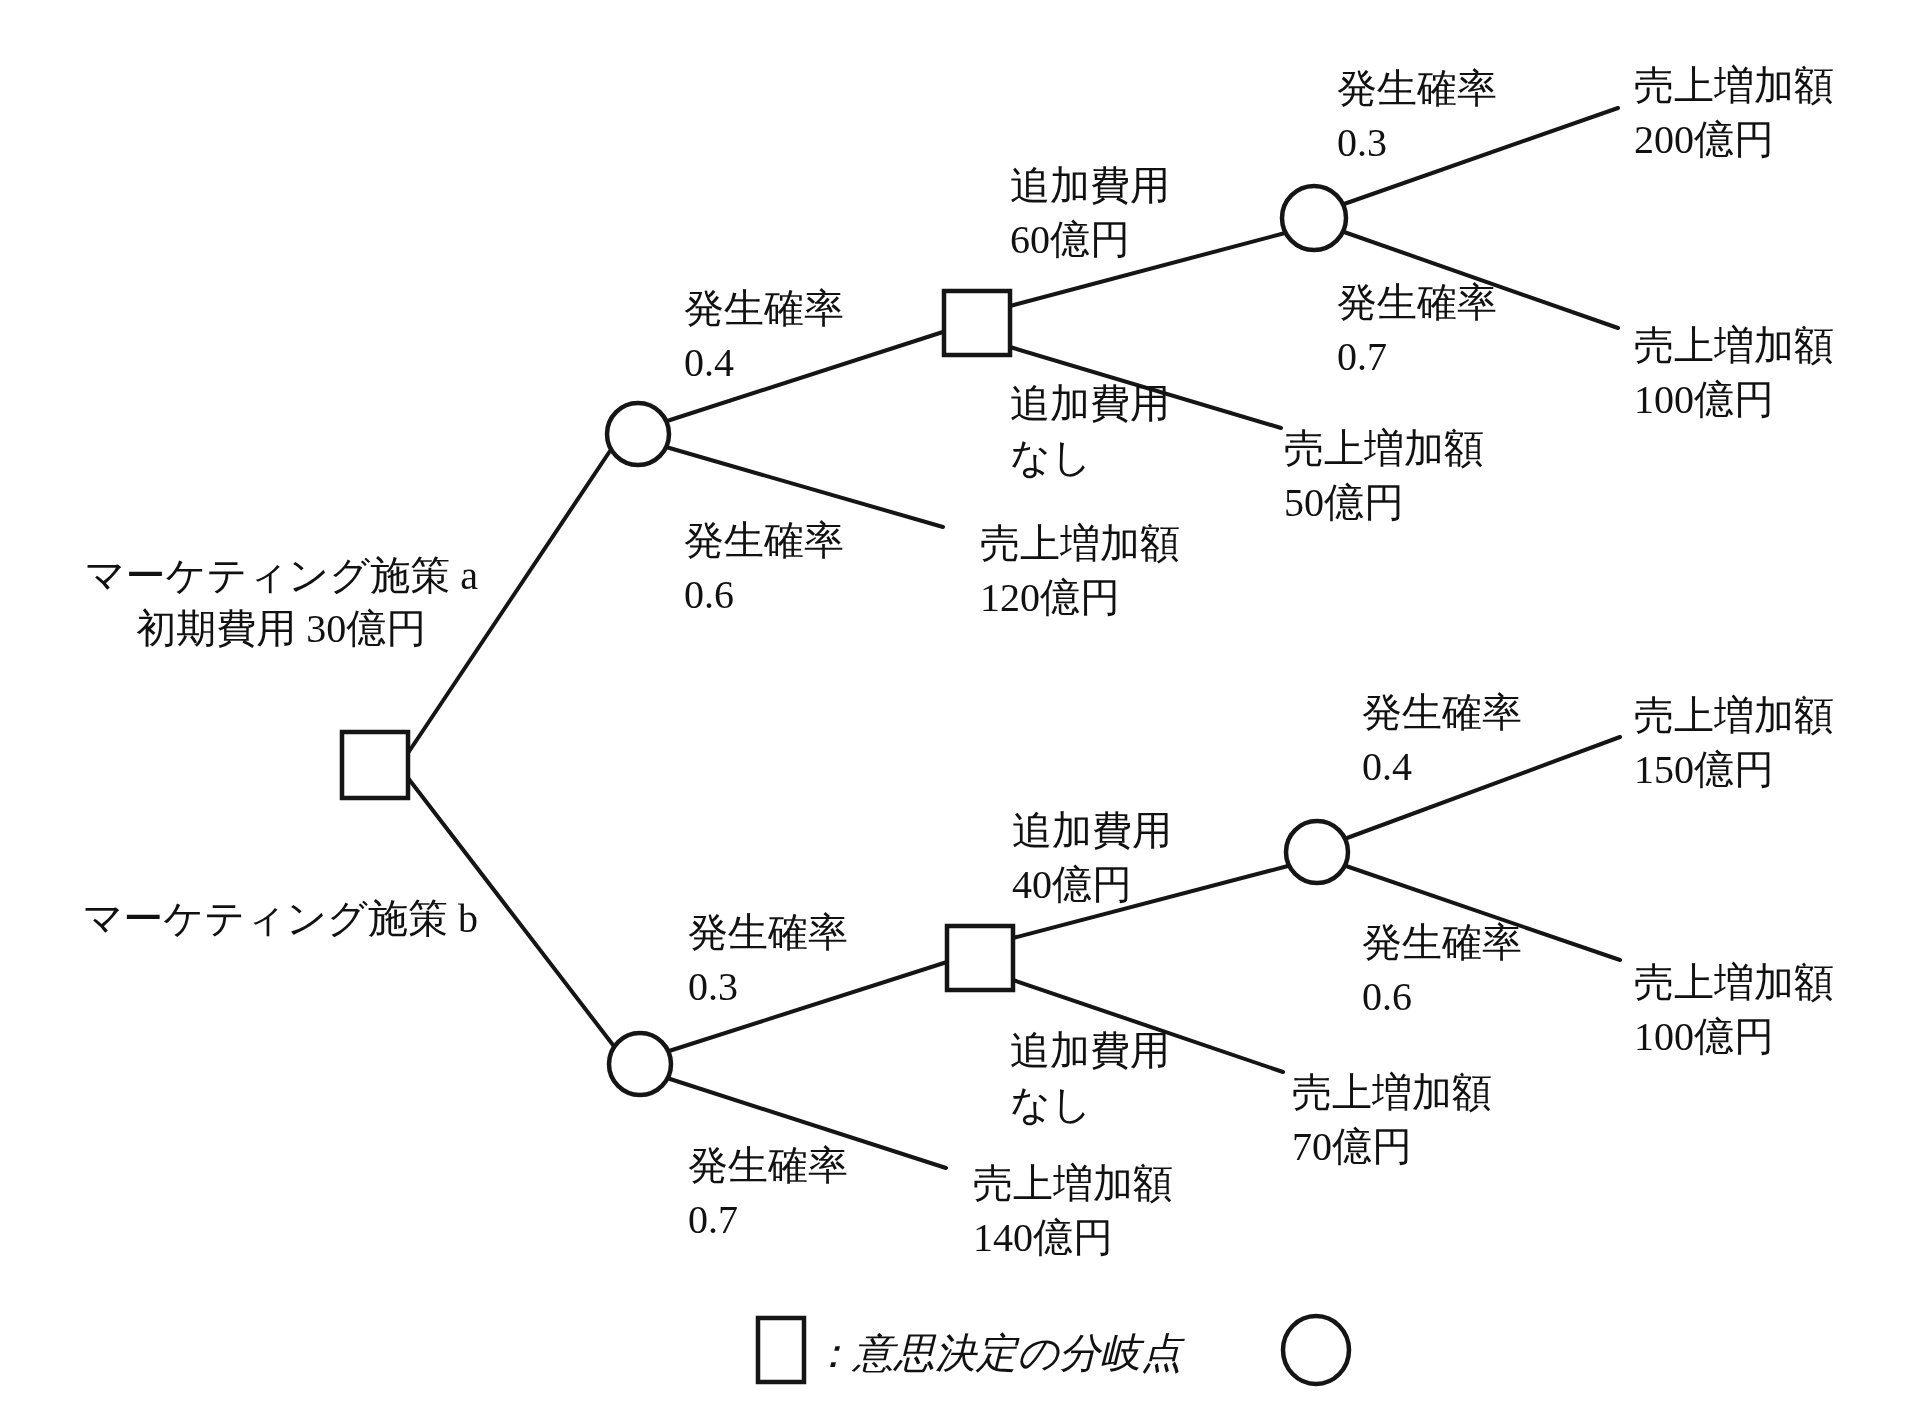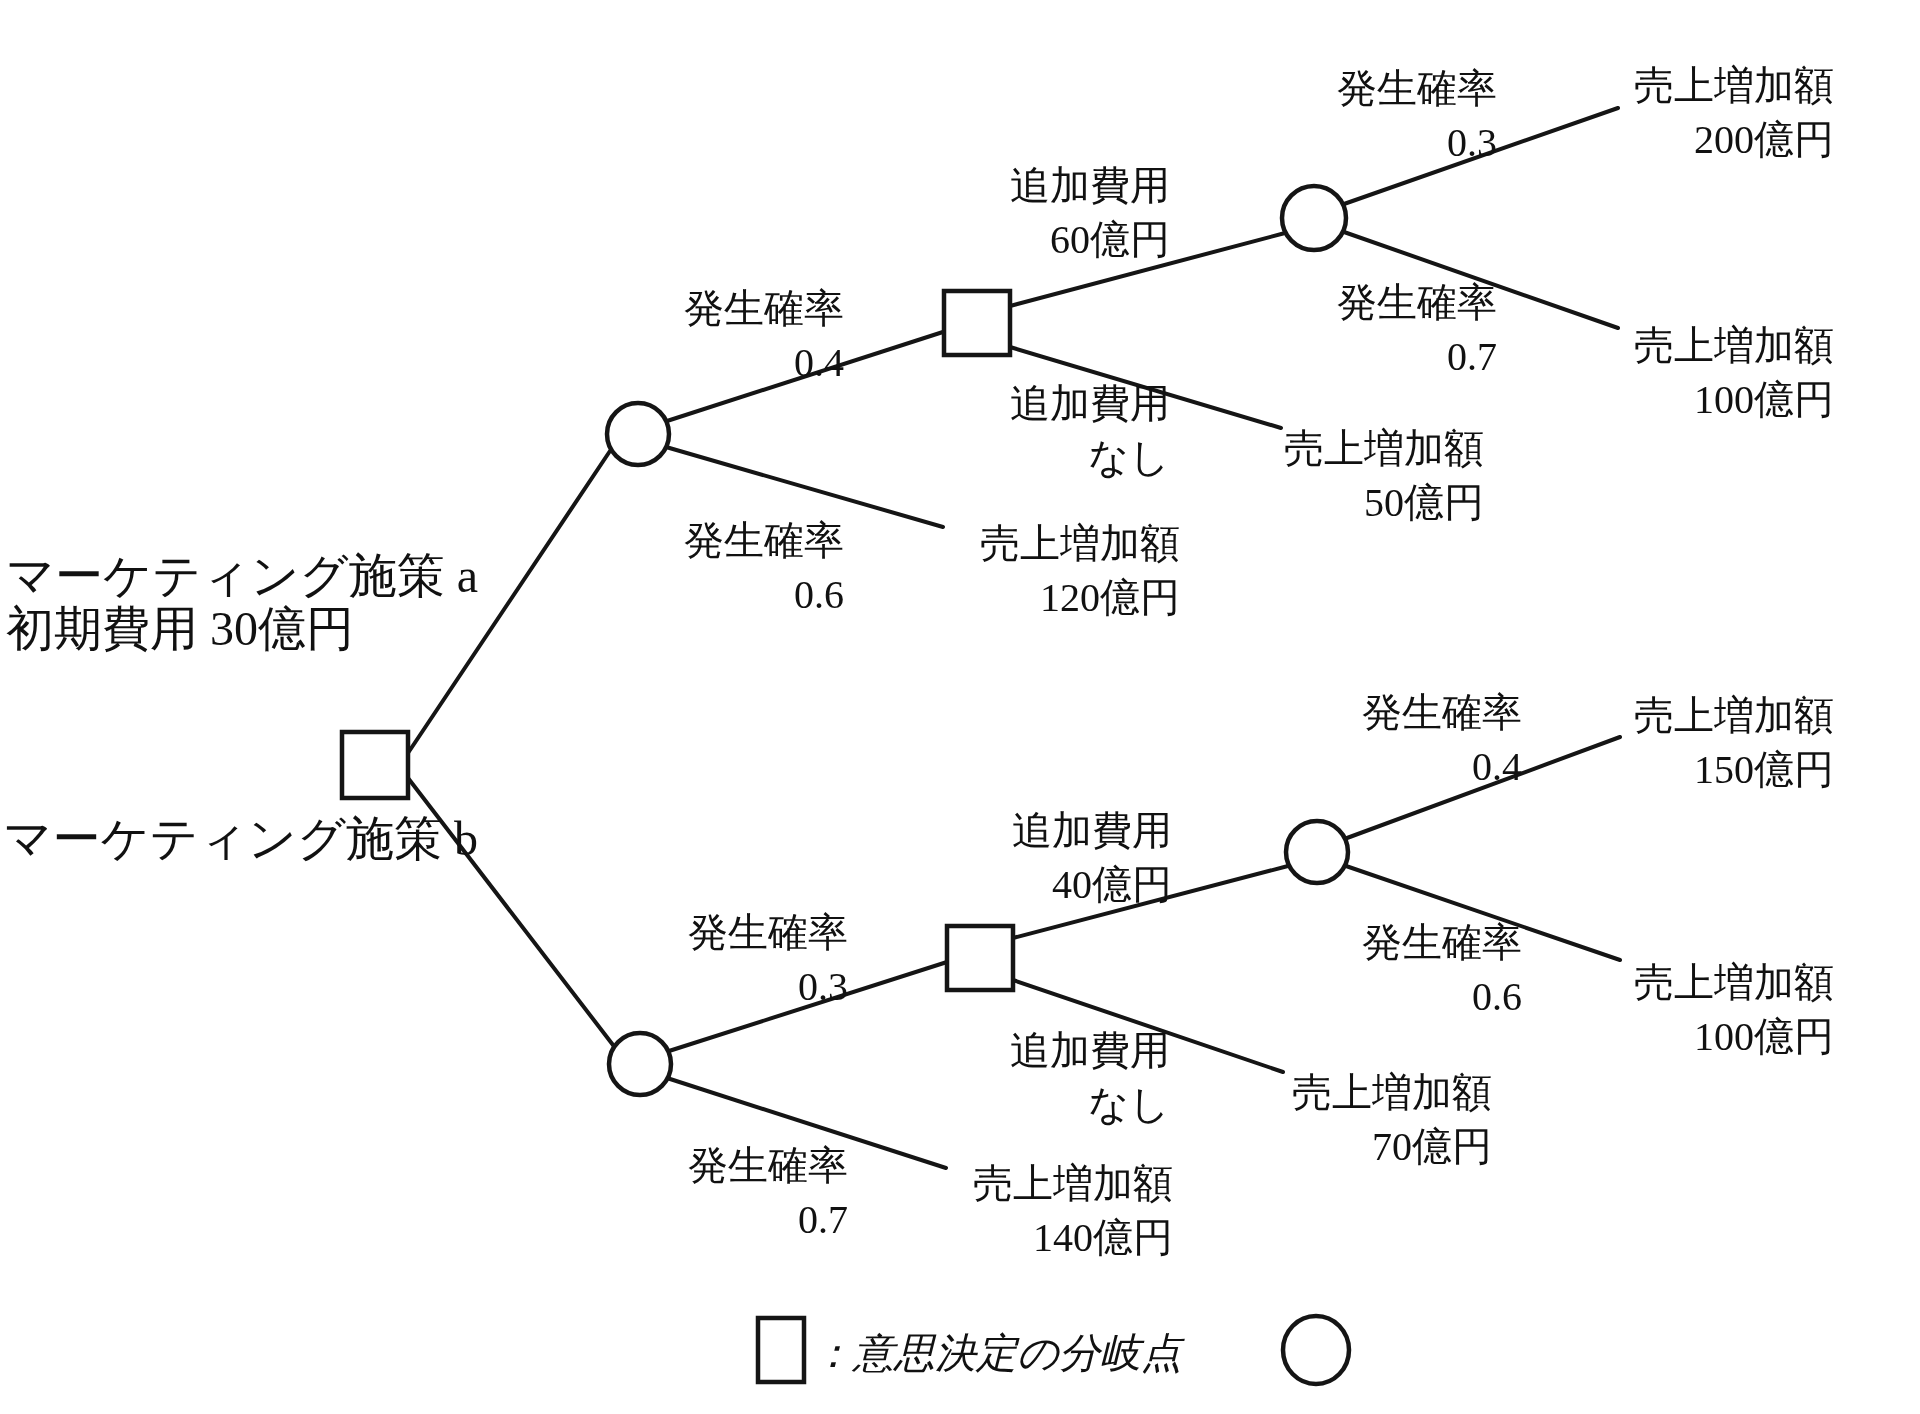--- a/index.html
+++ b/index.html
@@ -4,25 +4,25 @@
 <style>
   html,body{margin:0;padding:0;background:#f4f4f2;}
   #stage{
     position:relative;width:1920px;height:1414px;background:#ffffff;
     font-family:"Liberation Serif","DejaVu Serif",serif;color:#111;overflow:hidden;
   }
   #tree-svg{position:absolute;left:0;top:0;}
   .edge{stroke:#151515;stroke-width:4;stroke-linecap:round;}
   .node{fill:#ffffff;stroke:#151515;stroke-width:4.5;}
   .lbl{
-    position:absolute;transform:translateX(-50%);text-align:right;
+    position:absolute;transform:translateX(-50%);text-align:left;
     font-size:40px;line-height:54px;white-space:nowrap;
   }
   .lbl-right{
-    position:absolute;text-align:left;font-size:48px;line-height:53px;white-space:nowrap;
+    position:absolute;text-align:center;font-size:40px;line-height:53px;white-space:nowrap;
   }
   .legend-text{
     position:absolute;font-size:41px;line-height:54px;white-space:nowrap;font-style:italic;
   }
 </style>
 </head>
 <body>
 
 <div id="stage">
 
@@ -52,21 +52,21 @@
     <circle class="node" cx="1317" cy="852" r="31"></circle>
 
     <rect class="node" x="758" y="1318" width="46" height="64" stroke-width="4"></rect>
     <ellipse class="node" cx="1316" cy="1350" rx="33" ry="34" stroke-width="4"></ellipse>
   </svg>
 
   <div class="lbl-right" style="right:1442px;top:549px">
     <div>マーケティング施策 a</div>
     <div>初期費用 30億円</div>
   </div>
-  <div class="lbl-right" style="right:1442px;top:812px">
+  <div class="lbl-right" style="right:1442px;top:892px">
     <div>マーケティング施策 b</div>
   </div>
 
   <div class="lbl" style="left:764px;top:282px">
     <div>発生確率</div>
     <div>0.4</div>
   </div>
   <div class="lbl" style="left:764px;top:514px">
     <div>発生確率</div>
     <div>0.6</div>

